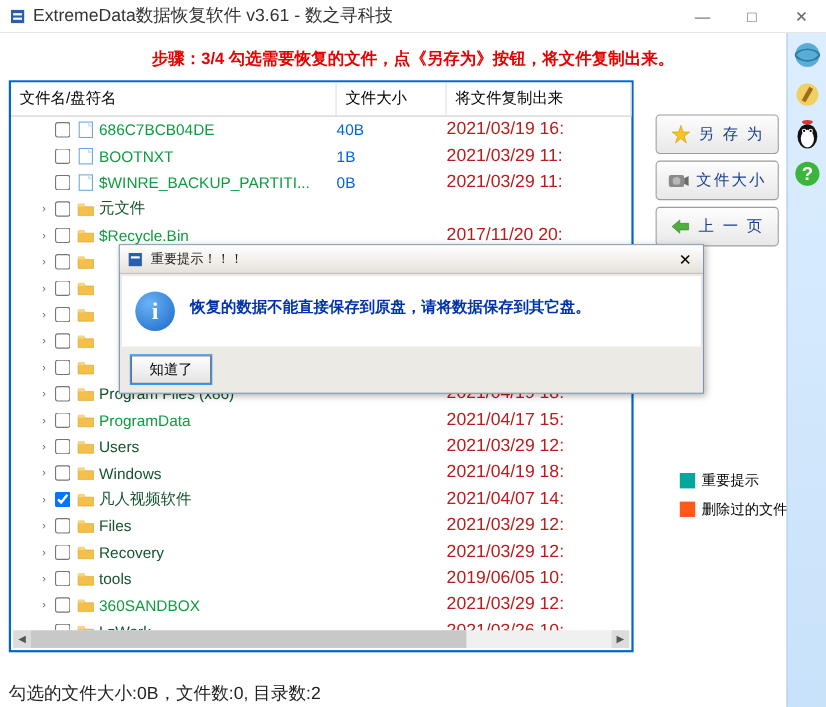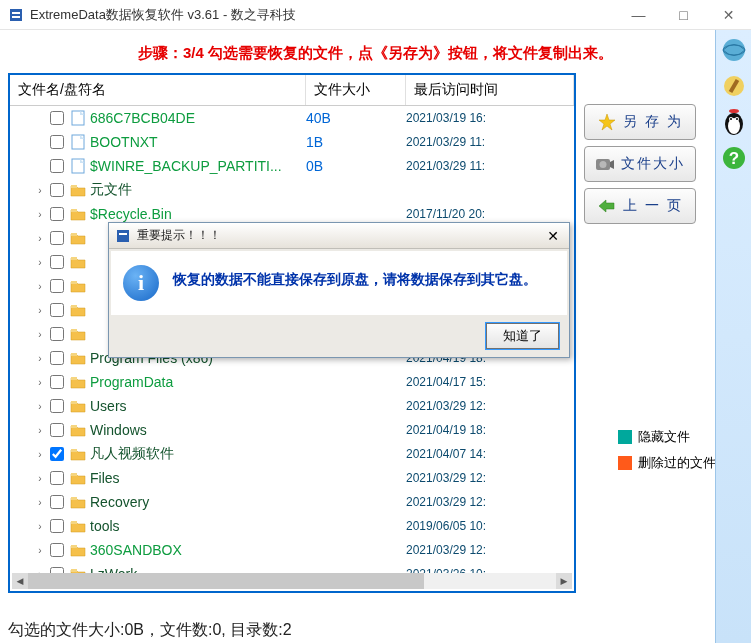--- a/index.html
+++ b/index.html
@@ -1,71 +1,71 @@
 <!DOCTYPE html>
 <html><head>
 <meta charset="utf-8">
 <style>
 * { box-sizing: border-box; margin: 0; padding: 0; }
 body { font-family: "Microsoft YaHei", "SimSun", Arial, sans-serif; font-size: 13px; background: #fff; width: 751px; height: 643px; overflow: hidden; position: relative; }
 
 .titlebar { height: 30px; background: #fff; display: flex; align-items: center; padding: 0 0 0 8px; border-bottom: 1px solid #e5e5e5; }
 .titlebar-icon { width: 16px; height: 16px; margin-right: 6px; }
-.titlebar-text { flex: 1; font-size: 13px; color: #333; }
+.titlebar-text { flex: 1; font-size: 16px; color: #333; }
 .titlebar-btns { display: flex; }
 .titlebar-btn { width: 45px; height: 29px; display: flex; align-items: center; justify-content: center; color: #666; font-size: 14px; cursor: pointer; }
 
 .content { position: relative; padding: 8px; height: 613px; }
 .instruction { text-align: center; color: #e60000; font-weight: bold; font-size: 15px; padding: 6px 0 10px; }
 
 .main-panel { border: 2px solid #0066cc; background: #fff; width: 568px; height: 520px; position: relative; }
 .table-header { display: flex; background: #fff; border-bottom: 1px solid #ccc; }
 .th { padding: 6px 8px; font-size: 14px; color: #000; border-right: 1px solid #e0e0e0; }
 .th1 { width: 296px; }
 .th2 { width: 100px; }
 .th3 { flex: 1; }
 
 .file-list { overflow: hidden; height: 468px; position: relative; }
 .file-row { display: flex; align-items: center; height: 24px; padding-left: 24px; }
 .expand { width: 12px; color: #666; font-size: 10px; text-align: center; }
 .chk { width: 14px; height: 14px; margin: 0 4px; }
 .ficon { width: 16px; height: 16px; margin: 0 4px 0 2px; display: flex; align-items: center; justify-content: center; }
 .fname { width: 216px; font-size: 14px; overflow: hidden; white-space: nowrap; text-overflow: ellipsis; }
 .fsize { width: 100px; font-size: 14px; color: #0066d6; }
-.fdate { font-size: 12px; color: #0c4a6e; overflow: hidden; white-space: nowrap; }
+.fdate { font-size: 16px; color: #b91c1c; overflow: hidden; white-space: nowrap; }
 .green { color: #0d9c3f; }
 .blue { color: #14532d; }
 
 .hscroll { position: absolute; bottom: 2px; left: 2px; right: 2px; height: 16px; background: #f0f0f0; display: flex; align-items: center; }
 .hscroll-btn { width: 16px; height: 16px; background: #dcdcdc; display: flex; align-items: center; justify-content: center; font-size: 9px; color: #555; }
 .hscroll-track { flex: 1; height: 16px; position: relative; }
 .hscroll-thumb { position: absolute; left: 0; width: 75%; height: 100%; background: #c8c8c8; }
 
-.sidebar { position: absolute; left: 584px; top: 74px; width: 120px; }
+.sidebar { position: absolute; left: 596px; top: 74px; width: 120px; }
 .side-btn { width: 112px; height: 36px; margin-bottom: 6px; background: linear-gradient(#fdfdfd,#e8e8e8); border: 1px solid #9c9c9c; border-radius: 4px; display: flex; align-items: center; justify-content: center; cursor: pointer; font-size: 14px; color: #1a3f8a; letter-spacing: 2px; }
 .side-btn svg { margin-right: 6px; }
 
 .legend { position: absolute; left: 618px; top: 398px; font-size: 13px; }
 .legend-item { display: flex; align-items: center; margin-bottom: 8px; }
 .legend-sw { width: 14px; height: 14px; margin-right: 6px; }
 
 .taskbar { position: absolute; right: 0; top: 30px; width: 36px; height: 613px; background: linear-gradient(#dceeff,#c8e2f9); border-left: 1px solid #9cc5e8; }
 .task-icon { width: 32px; height: 32px; margin: 4px auto; display: flex; align-items: center; justify-content: center; }
 
 .statusbar { position: absolute; bottom: 2px; left: 8px; font-size: 16px; color: #222; }
 
-.dialog { position: absolute; left: 108px; top: 222px; width: 462px; background: #eceae5; border: 1px solid #7a96b0; box-shadow: 2px 2px 6px rgba(0,0,0,0.3); z-index: 100; }
+.dialog { position: absolute; left: 108px; top: 222px; width: 532px; background: #eceae5; border: 1px solid #7a96b0; box-shadow: 2px 2px 6px rgba(0,0,0,0.3); z-index: 100; }
 .dialog-title { height: 26px; background: linear-gradient(#fff,#e6e2da); display: flex; align-items: center; padding: 0 4px 0 6px; border-bottom: 1px solid #c0beb8; }
 .dialog-title-icon { width: 16px; height: 16px; margin-right: 6px; }
 .dialog-title-text { flex: 1; font-size: 12px; color: #222; }
 .dialog-close { width: 24px; height: 20px; display: flex; align-items: center; justify-content: center; font-size: 14px; cursor: pointer; }
 .dialog-body { padding: 14px 12px; background: #fff; margin: 2px; display: flex; align-items: flex-start; }
 .info-icon { width: 36px; height: 36px; border-radius: 50%; background: radial-gradient(circle at 35% 30%, #6bb3f5, #1868c8); display: flex; align-items: center; justify-content: center; color: #fff; font-size: 22px; font-weight: bold; font-family: Georgia, serif; margin-right: 14px; flex-shrink: 0; }
 .dialog-msg { font-size: 14px; color: #0033aa; font-weight: bold; padding-top: 6px; }
-.dialog-footer { padding: 6px 10px 8px; display: flex; justify-content: flex-end; }
+.dialog-footer { padding: 6px 10px 8px; display: flex; justify-content: flex-start; }
 .dialog-btn { padding: 3px 16px; background: linear-gradient(#fdfdfd,#e4e4e4); border: 1px solid #707070; font-size: 13px; cursor: pointer; box-shadow: 0 0 0 1px #3399ff; }
 
 .watermark { position: absolute; left: 270px; top: 280px; font-size: 44px; color: rgba(120,120,120,0.22); font-weight: bold; pointer-events: none; z-index: 50; letter-spacing: 2px; }
 .watermark-sub { position: absolute; left: 300px; top: 332px; font-size: 18px; color: rgba(120,120,120,0.2); pointer-events: none; z-index: 50; letter-spacing: 3px; }
 .watermark-lock { position: absolute; left: 284px; top: 256px; pointer-events: none; z-index: 50; opacity: 0.18; }
 </style>
 </head>
 <body>
 
 <div class="titlebar">
@@ -84,21 +84,21 @@
   </div>
 </div>
 
 <div class="content">
   <div class="instruction">步骤：3/4 勾选需要恢复的文件，点《另存为》按钮，将文件复制出来。</div>
 
   <div class="main-panel">
     <div class="table-header">
       <div class="th th1">文件名/盘符名</div>
       <div class="th th2">文件大小</div>
-      <div class="th th3">最后访问时间</div>
+      <div class="th th3">将文件复制出来</div>
     </div>
     <div class="file-list" id="file-list">
         <div class="file-row">
           <span class="expand"></span>
           <input type="checkbox" class="chk" style="">
           <span class="ficon">
             <svg width="14" height="16">
               <rect x="1" y="1" width="12" height="14" fill="#fff" stroke="#6ea8dc"></rect>
               <polygon points="9,1 13,5 9,5" fill="#cde3f5"></polygon>
             </svg>
@@ -383,21 +383,21 @@
       <svg width="20" height="16">
           <polygon points="9,2 2,8 9,14 9,11 17,11 17,5 9,5" fill="#4fae3d" stroke="#2a7a1a" stroke-width="0.5"></polygon>
         </svg>
       <span>上 一 页</span>
     </div>
   </div>
 
   <div class="legend">
     <div class="legend-item">
       <div class="legend-sw" style="background:#00a89c"></div>
-      <span>隐藏文件</span>
+      <span>重要提示</span>
     </div>
     <div class="legend-item">
       <div class="legend-sw" style="background:#ff5a1a"></div>
       <span>删除过的文件</span>
     </div>
   </div>
 
   <div class="statusbar">勾选的文件大小:0B，文件数:0, 目录数:2</div>
 </div>
 

